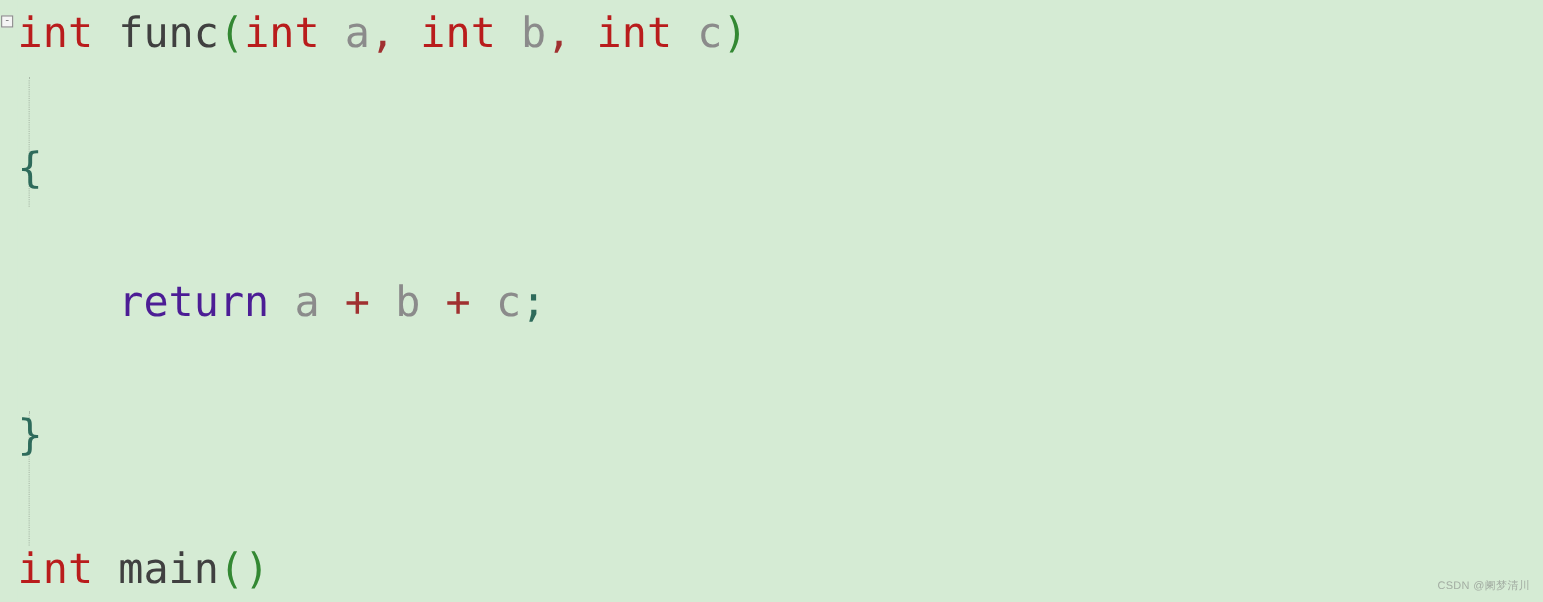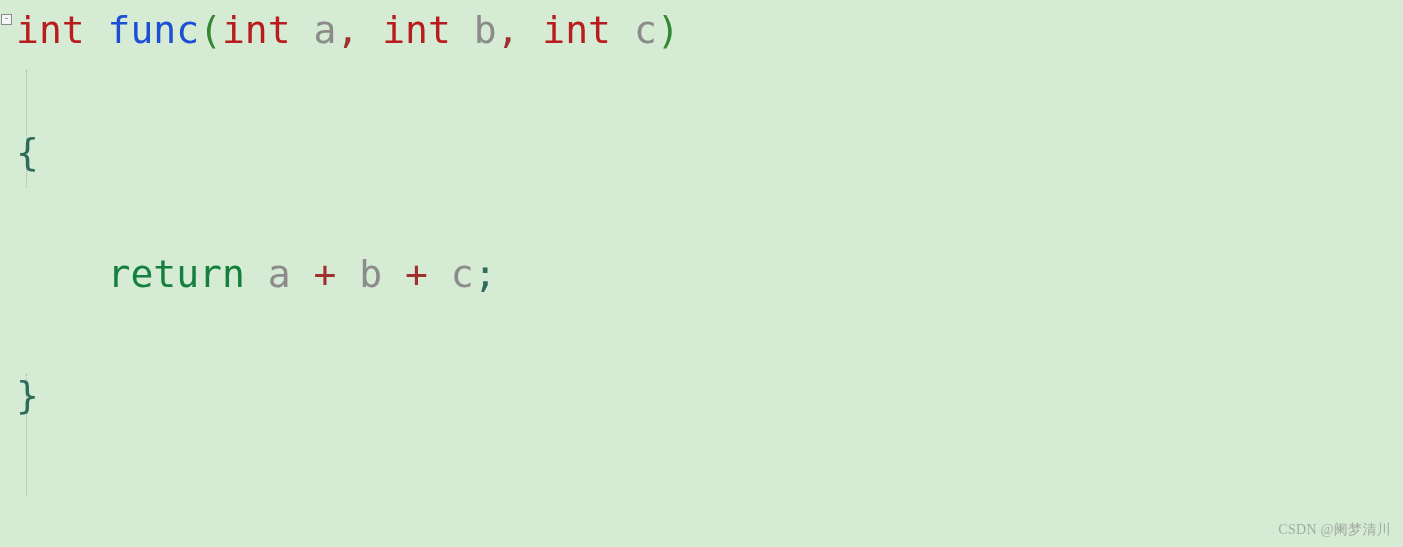--- a/index.html
+++ b/index.html
@@ -43,48 +43,49 @@
   .code {
     position: absolute;
     left: 16px;
     top: 0;
     right: 0;
     white-space: pre;
     color: #3a3a3a;
   }
   .line { display: block; padding-left: 0; min-height: 61px; }
   .kw-type { color: #b91c1c; }
-  .kw-stmt { color: #15803d; }
-  .fn-name { color: #1d4ed8; }
+  .kw-stmt { color: #4c1d95; }
+  .fn-name { color: #404040; }
   .ident   { color: #8b8b8b; }
   .punct   { color: #2e6b5b; }
   .commaop { color: #a03030; }
   .bracket0 { color: #338833; }
   .watermark {
     position: absolute;
     right: 12px;
     bottom: 6px;
-    font-family: Liberation Serif, serif;
-    font-size: 14px;
+    font-family: Liberation Sans, sans-serif;
+    font-size: 10px;
     color: rgba(120,120,120,0.55);
     letter-spacing: 0.3px;
   }
 </style>
 </head>
 <body>
 
 <div class="gutter">
   <div class="fold">-</div>
 </div>
 
 <div class="guide" style="top:70px;height:118px;"></div>
 <div class="guide" style="top:374px;height:122px;"></div>
 
 <pre class="code"><span class="line"><span class="kw-type">int</span> <span class="fn-name">func</span><span class="bracket0">(</span><span class="kw-type">int</span> <span class="ident">a</span><span class="commaop">,</span> <span class="kw-type">int</span> <span class="ident">b</span><span class="commaop">,</span> <span class="kw-type">int</span> <span class="ident">c</span><span class="bracket0">)</span></span>
 <span class="line"><span class="punct">{</span></span>
 <span class="line"><span>    </span><span class="kw-stmt">return</span> <span class="ident">a</span> <span class="commaop">+</span> <span class="ident">b</span> <span class="commaop">+</span> <span class="ident">c</span><span class="punct">;</span></span>
 <span class="line"><span class="punct">}</span></span>
+<span class="line"><span class="kw-type">int</span> <span class="fn-name">main</span><span class="bracket0">(</span><span class="bracket0">)</span></span>
 
 
 
 </pre>
 
 <div class="watermark">CSDN @阑梦清川</div>
 
 </body></html>

